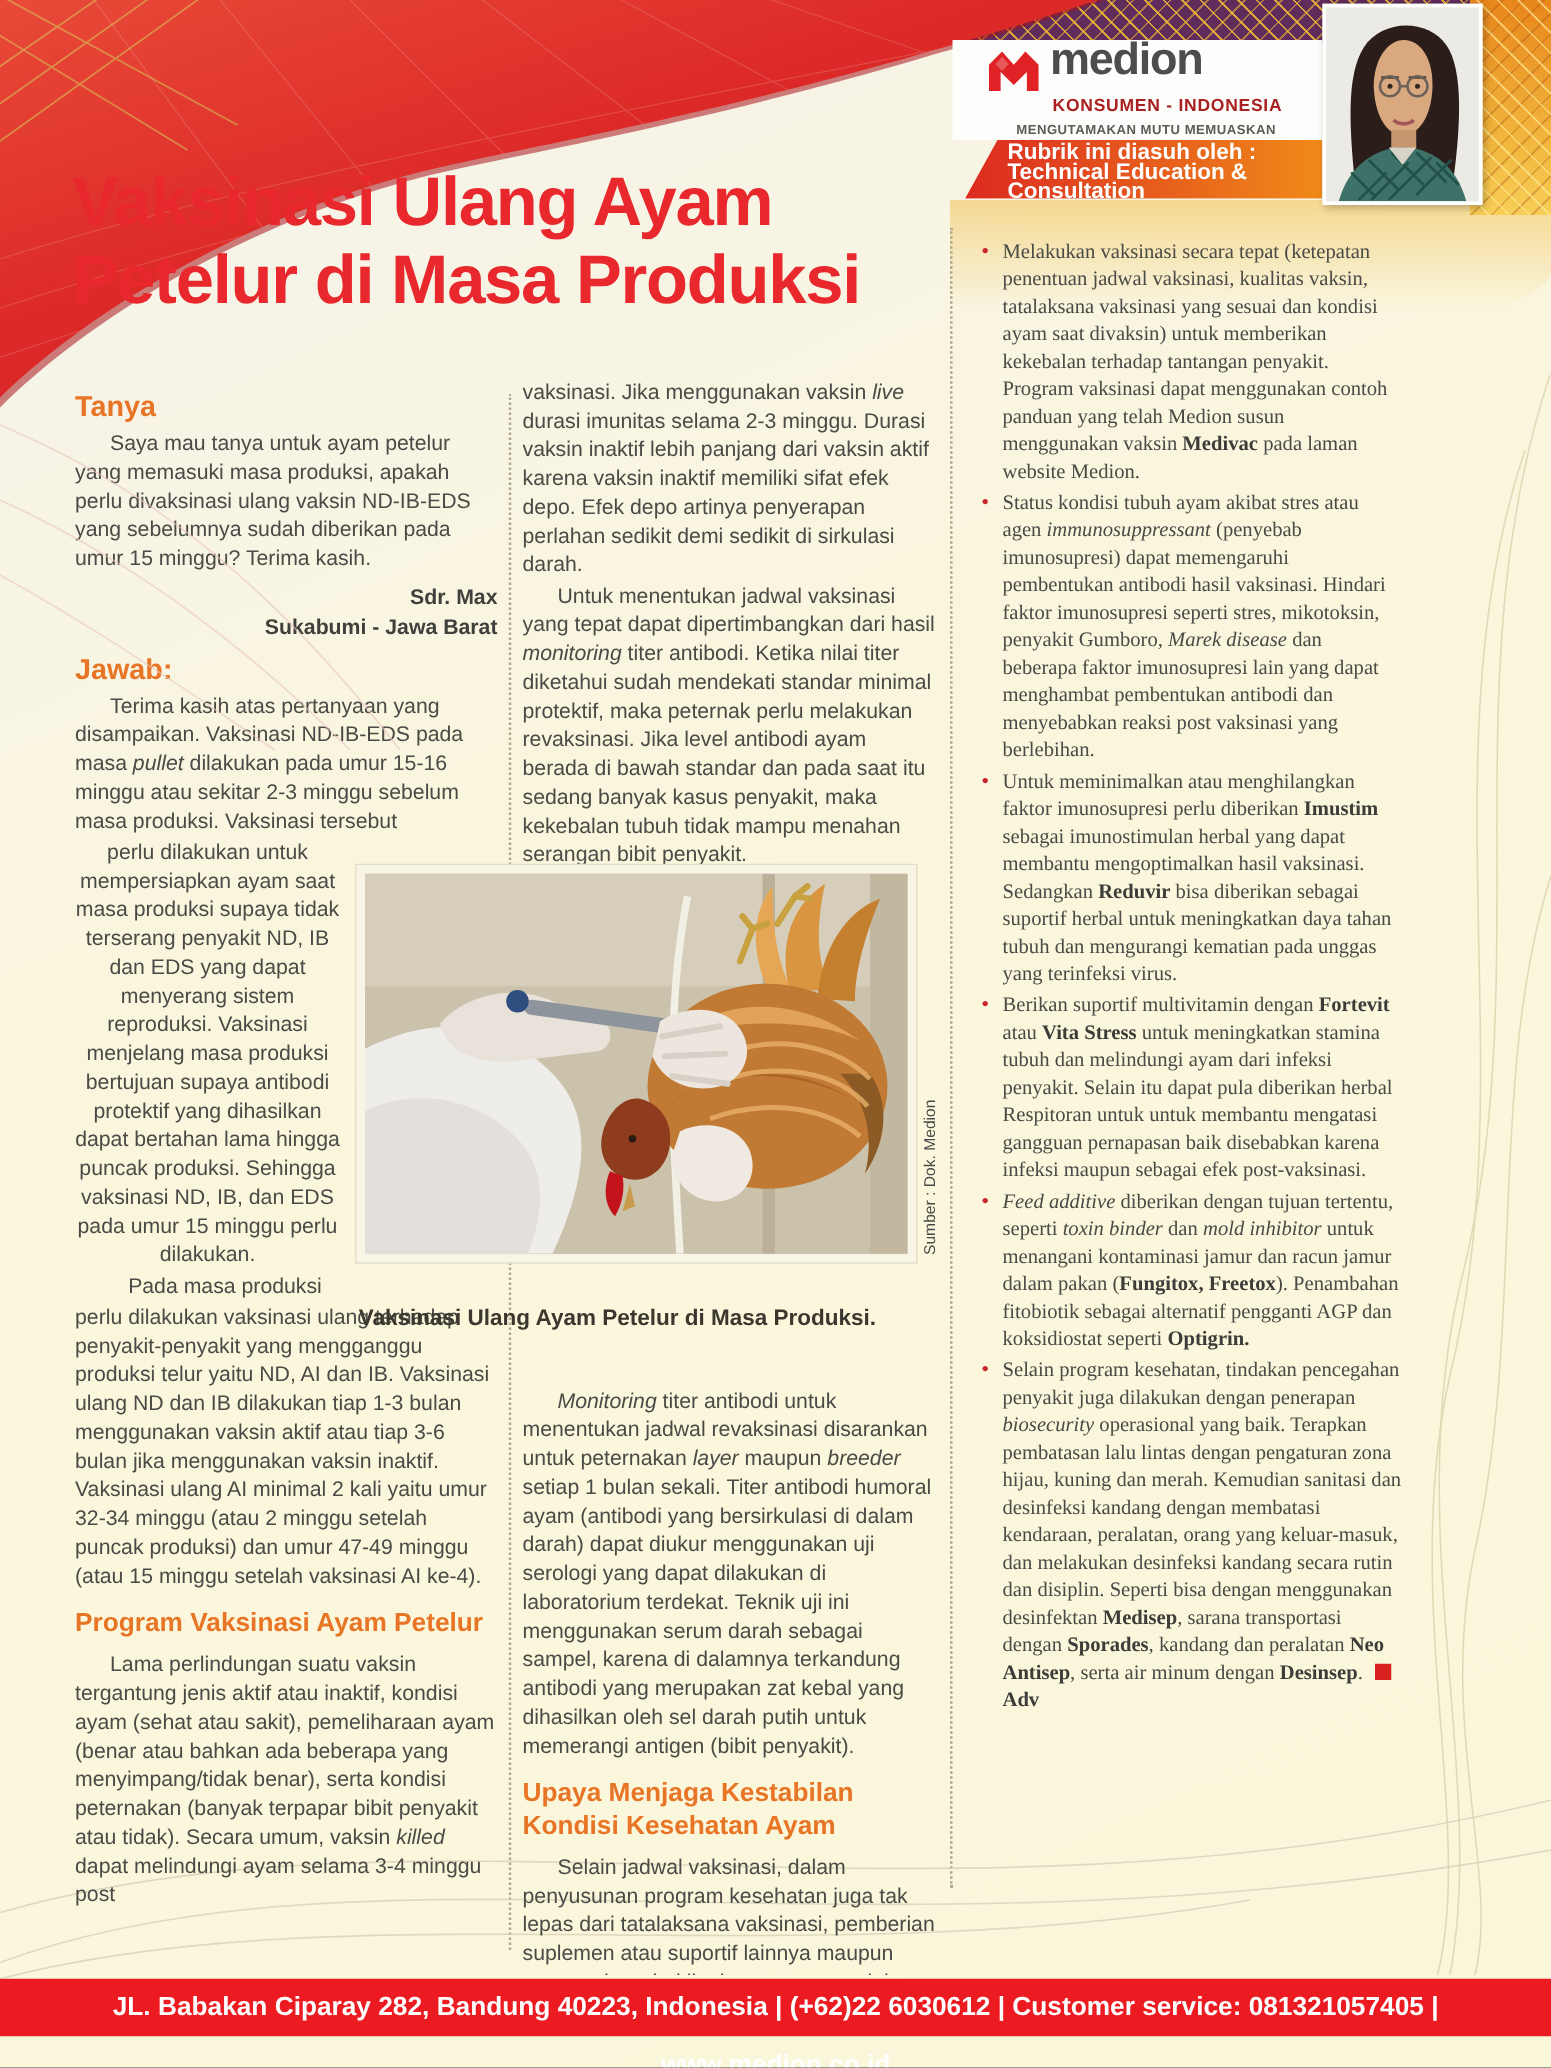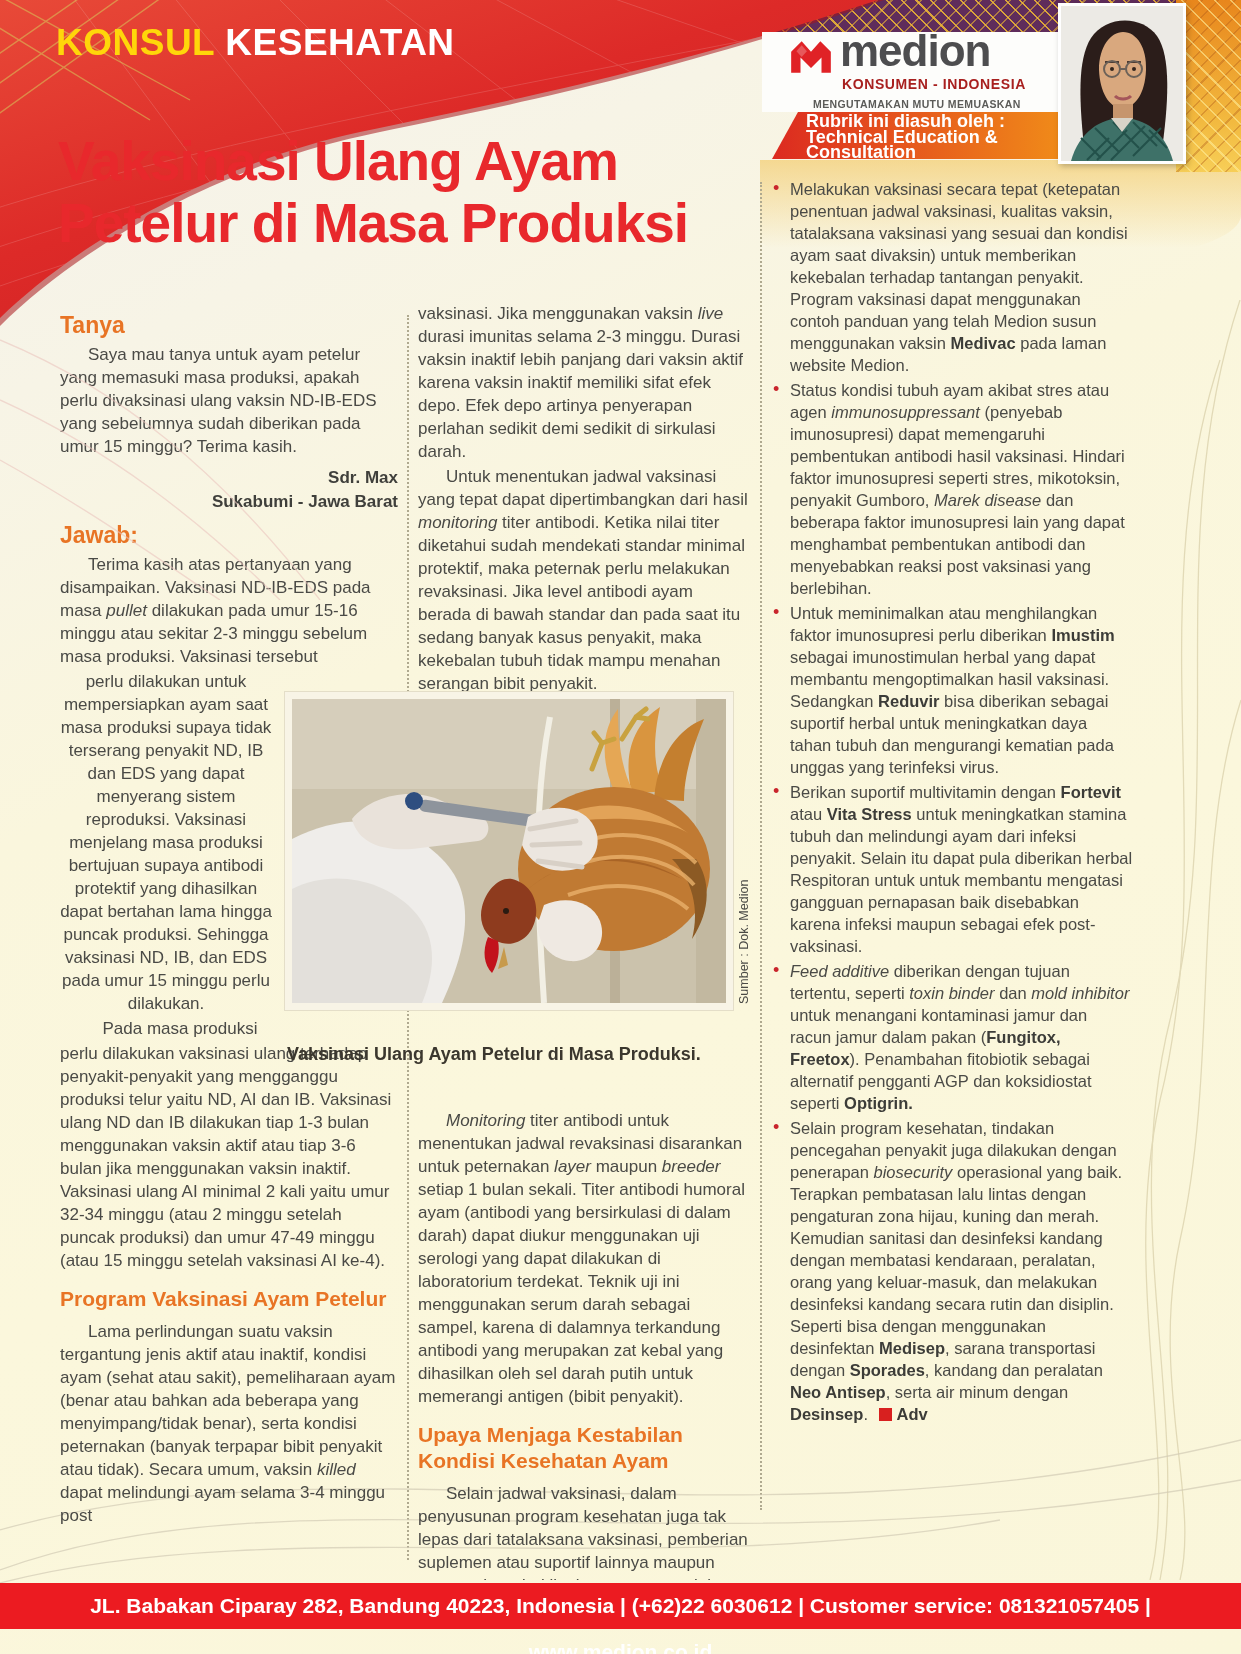--- a/index.html
+++ b/index.html
@@ -19,21 +19,21 @@
      background:linear-gradient(180deg,#E8861C,#F2B93F 70%,#F7CE57);
      background-blend-mode:normal;z-index:1;}
   .decor-rightgold:after{content:"";position:absolute;inset:0;
      background:repeating-linear-gradient(45deg,transparent 0 10px,rgba(255,236,150,.6) 10px 11.5px),
                 repeating-linear-gradient(-45deg,transparent 0 10px,rgba(174,88,24,.35) 10px 11.5px);}
   .decor-underwave{position:absolute;left:760px;top:160px;width:481px;height:110px;z-index:0;
      background:linear-gradient(180deg,rgba(242,193,78,.55),rgba(242,193,78,0) 80%);
      border-radius:0 0 50% 30%;}
   .logo-card{position:absolute;left:762px;top:32px;width:296px;height:80px;background:#FDFDFB;z-index:3;}
   .logo-mark{position:absolute;left:28px;top:8px;}
-  .logo-brand{position:absolute;left:78px;top:-6px;font-size:44px;font-weight:bold;color:#4D4D4F;letter-spacing:-1px;}
+  .logo-brand{position:absolute;left:78px;top:-6px;font-size:36px;font-weight:bold;color:#4D4D4F;letter-spacing:-1px;}
   .logo-loc{position:absolute;left:80px;top:44px;font-size:14px;font-weight:bold;color:#A8201F;letter-spacing:.6px;}
   .logo-tag{position:absolute;left:10px;top:66px;font-size:10.5px;font-weight:bold;color:#5B5B58;letter-spacing:.4px;margin-left:41px;}
   .rubrik{position:absolute;left:772px;top:112px;width:286px;height:47px;z-index:3;
      background:linear-gradient(90deg,#DC2A20,#F08A19);
      clip-path:polygon(26px 0,100% 0,100% 100%,0 100%);
      color:#fff;font-weight:bold;font-size:18px;line-height:15.5px;padding:2px 0 0 34px;box-sizing:border-box;}
   .host-photo{position:absolute;left:1058px;top:3px;width:122px;height:155px;border:3px solid #fff;
      box-shadow:2px 2px 6px rgba(0,0,0,.25);z-index:4;background:#ECEAE5;}
 
   
@@ -60,21 +60,21 @@
 
   
   .photo-frame{position:absolute;left:285px;top:692px;width:434px;height:304px;border:7px solid #F8F4E6;
      box-shadow:0 0 0 1px #E4DEC8;z-index:6;background:#CBC2AC;}
   .photo-caption{position:absolute;left:287px;top:1016px;width:446px;font-size:18px;font-weight:bold;
      color:#3B372E;z-index:6;margin-top:28px;}
   .photo-source{position:absolute;left:737px;top:1004px;transform:rotate(-90deg);transform-origin:left top;
      font-size:12.5px;color:#4A4A46;white-space:nowrap;z-index:6;}
 
   
-  ul.blist{list-style:none;margin:0;padding:0;}
+  ul.blist{list-style:none;margin:12px;padding:0;font-family:Liberation Serif, serif;}
   ul.blist li{position:relative;padding-left:17px;margin:0 0 3px 0;}
   ul.blist li:before{content:"\2022";position:absolute;left:0;top:-1px;color:#C9252C;font-size:18px;}
   .advsq{display:inline-block;width:13px;height:13px;background:#D8201F;margin:0 5px 0 6px;vertical-align:-1px;}
   .advlbl{font-weight:bold;color:#3C3C38;}
 
   
   .footer{position:absolute;left:0;top:1583px;width:1241px;height:46px;background:#EC1B21;z-index:7;}
   .footer div{color:#fff;font-weight:bold;font-size:21px;line-height:46px;text-align:center;letter-spacing:0;}
 
   .decor{pointer-events:none;}
@@ -120,25 +120,20 @@
   </svg>
 
   <svg class="abs decor" style="left:0;top:300px;z-index:1" width="360" height="300" viewBox="0 0 360 300">
     <g stroke="#EBC6BF" stroke-width="1.4" opacity="0.6" fill="none">
       <path d="M0,40 C120,90 220,170 320,300"></path>
       <path d="M0,100 C110,150 200,220 280,300"></path>
       <path d="M0,160 C90,210 160,260 220,300"></path>
     </g>
   </svg>
 
-  <div class="banner-text">
-    <span class="w1">KONSUL</span>
-    <span> </span>
-    <span class="w2">KESEHATAN</span>
-  </div>
 
   <div class="decor-topright decor"></div>
   <div class="decor-rightgold decor"></div>
   <div class="decor-underwave decor"></div>
 
   <div class="logo-card">
     <span class="logo-mark">
       <svg width="42" height="34" viewBox="0 0 72 58">
         <path d="M2,56 V20 L20,2 L36,20 L52,2 L70,20 V56 H54 V30 L36,48 L18,30 V56 Z" fill="#E02226"></path>
         <path d="M20,9 L29,19 L20,29 L11,19 Z" fill="#FDFDFB" opacity="0.25"></path>

